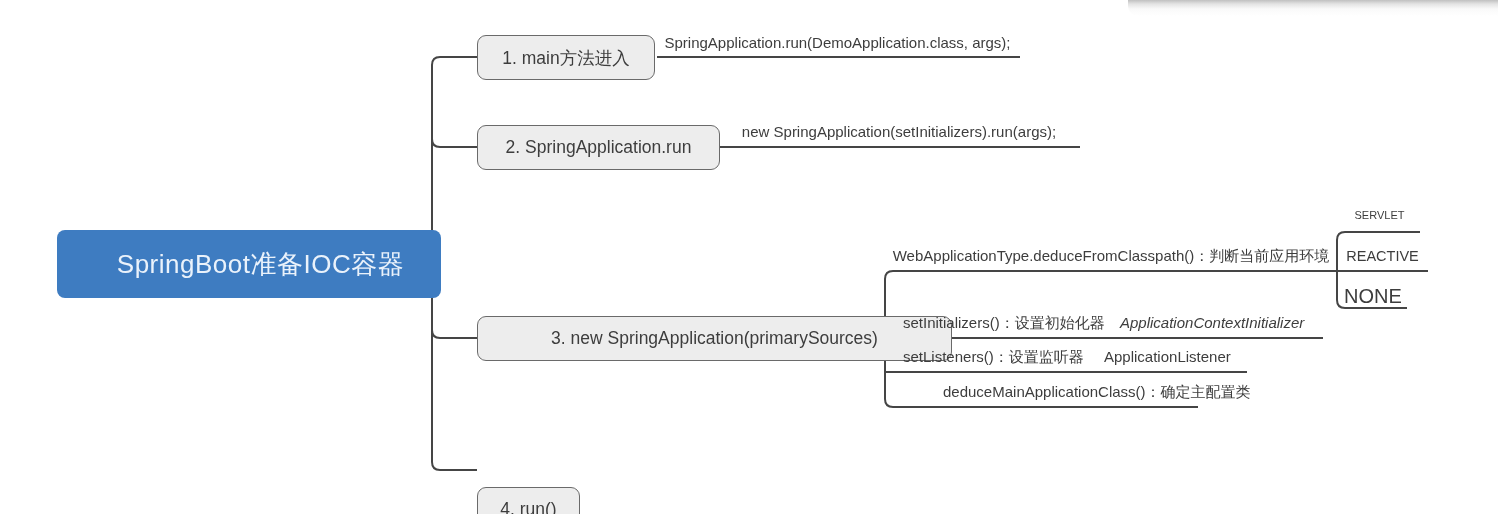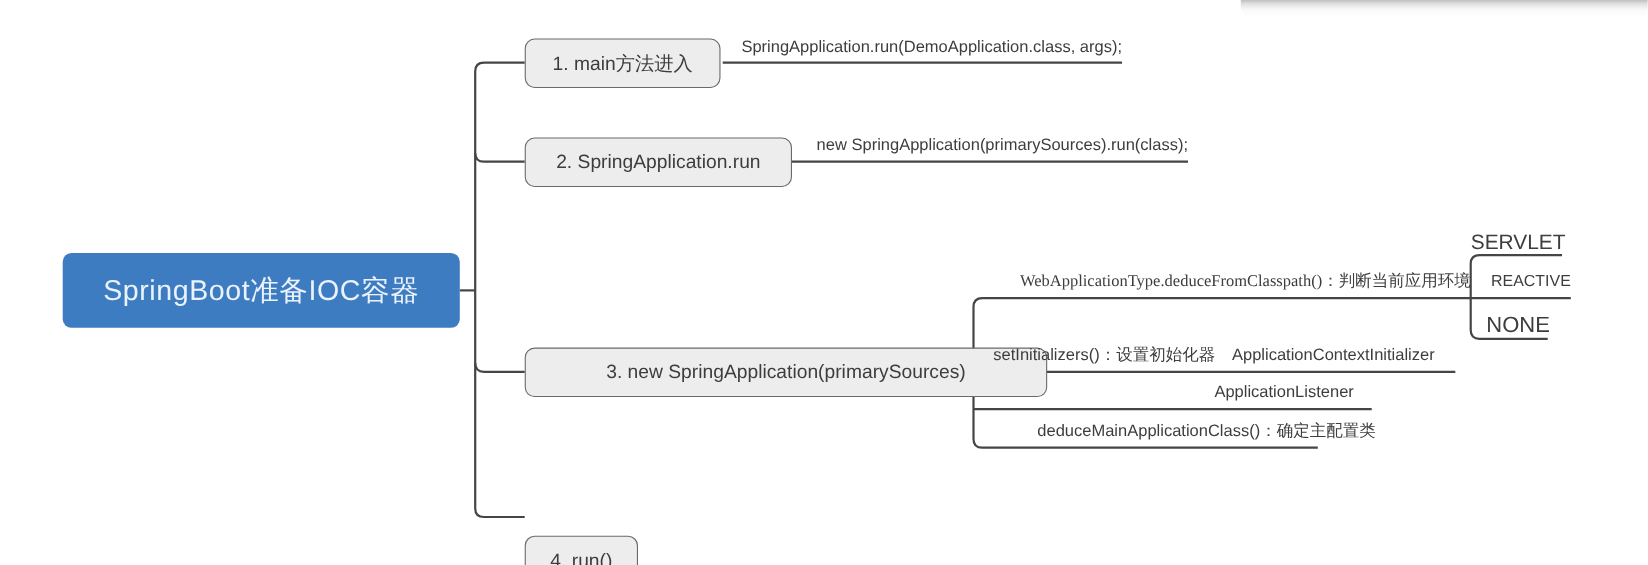--- a/index.html
+++ b/index.html
@@ -16,46 +16,46 @@
     font-family:"Liberation Sans","DejaVu Sans",sans-serif;
   }
   .canvas{position:relative;width:1498px;height:514px;background:#ffffff;}
   .connectors{position:absolute;left:0;top:0;width:1498px;height:514px;color:var(--line);pointer-events:none;}
   .connectors path{fill:none;stroke:currentColor;stroke-width:2;}
 
   .root-node{
     position:absolute;left:57px;top:230px;width:361px;height:68px;
     background:var(--root-bg);color:var(--root-text);
     border-radius:8px;display:flex;align-items:center;justify-content:center;
-    font-size:26px;letter-spacing:.5px;cursor:default;
+    font-size:26px;letter-spacing:.5px;cursor:default;padding-left:23px;
   }
   .topic{
     position:absolute;height:45px;background:var(--node-bg);
     border:1.5px solid var(--node-border);border-radius:9px;box-sizing:border-box;
     display:flex;align-items:center;justify-content:center;
     font-size:17.5px;color:var(--label-text);white-space:nowrap;cursor:default;
   }
   .topic-1{left:477px;top:35px;width:178px;}
   .topic-2{left:477px;top:125px;width:243px;}
   .topic-3{left:477px;top:316px;width:475px;}
   .topic-4{left:477px;top:447px;width:103px;margin-top:40px;}
 
   .lbl{
     position:absolute;font-size:15px;color:var(--label-text);
     white-space:nowrap;line-height:1.25;cursor:default;
   }
-  .lbl.center{text-align:right;}
+  .lbl.center{text-align:center;}
   .lbl-code-1{left:655px;width:365px;top:34px;}
   .lbl-code-2{left:718px;width:362px;top:123px;}
-  .lbl-webapp{left:885px;width:452px;top:247px;font-family:Liberation Serif, serif;}
-  .lbl-servlet{left:1337px;width:85px;top:209px;font-size:19px;}
+  .lbl-webapp{left:885px;width:452px;top:247px;}
+  .lbl-servlet{left:1337px;width:85px;top:209px;font-size:11px;}
   .lbl-reactive{left:1337px;width:91px;top:247px;font-size:14.5px;}
   .lbl-none{left:1337px;width:72px;top:284px;font-size:20px;}
   .lbl-setinit{left:903px;top:314px;}
-  .lbl-appctx{left:1120px;top:314px;}
+  .lbl-appctx{left:1120px;top:314px;font-style:italic;}
   .lbl-setlist{left:903px;top:348px;}
   .lbl-applist{left:1104px;top:348px;}
   .lbl-deduce{left:903px;top:383px;margin-left:40px;}
 
   .panel-shadow{
     position:absolute;left:1128px;top:0;right:0;height:16px;
     background:linear-gradient(180deg, rgba(140,140,140,.55) 0px, rgba(170,170,170,.32) 4px, rgba(225,225,225,.18) 9px, rgba(255,255,255,0) 16px);
     border-bottom-left-radius:10px;pointer-events:none;
   }
 </style>
@@ -88,28 +88,29 @@
   </svg>
 
   <div class="root-node">SpringBoot准备IOC容器</div>
 
   <div class="topic topic-1">1. main方法进入</div>
   <div class="topic topic-2">2. SpringApplication.run</div>
   <div class="topic topic-3">3. new SpringApplication(primarySources)</div>
   <div class="topic topic-4">4. run()</div>
 
   <div class="lbl center lbl-code-1">SpringApplication.run(DemoApplication.class, args);</div>
-  <div class="lbl center lbl-code-2">new SpringApplication(primarySources).run(class);</div>
+  <div class="lbl center lbl-code-2">new SpringApplication(setInitializers).run(args);</div>
 
   <div class="lbl center lbl-webapp">WebApplicationType.deduceFromClasspath()：判断当前应用环境</div>
   <div class="lbl center lbl-servlet">SERVLET</div>
   <div class="lbl center lbl-reactive">REACTIVE</div>
   <div class="lbl center lbl-none">NONE</div>
 
   <div class="lbl lbl-setinit">setInitializers()：设置初始化器</div>
   <div class="lbl lbl-appctx">ApplicationContextInitializer</div>
 
+  <div class="lbl lbl-setlist">setListeners()：设置监听器</div>
   <div class="lbl lbl-applist">ApplicationListener</div>
 
   <div class="lbl lbl-deduce">deduceMainApplicationClass()：确定主配置类</div>
 
   <div class="panel-shadow"></div>
 </div>
 
 </body></html>

